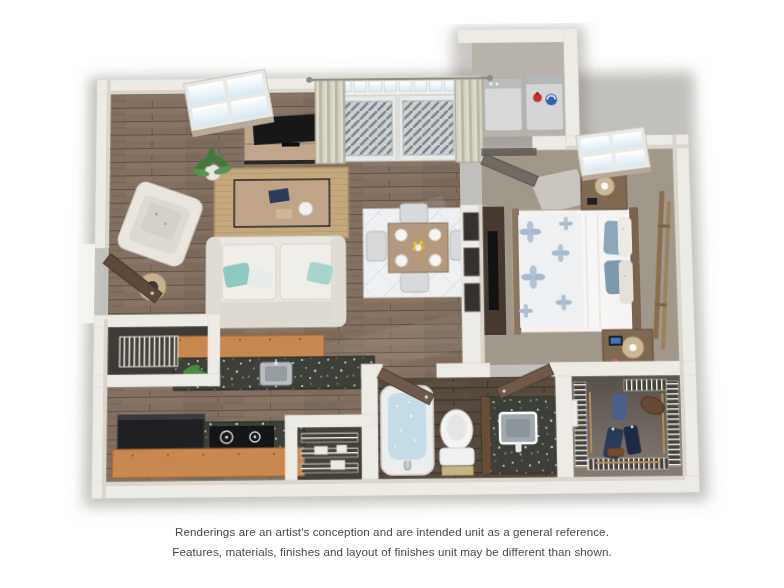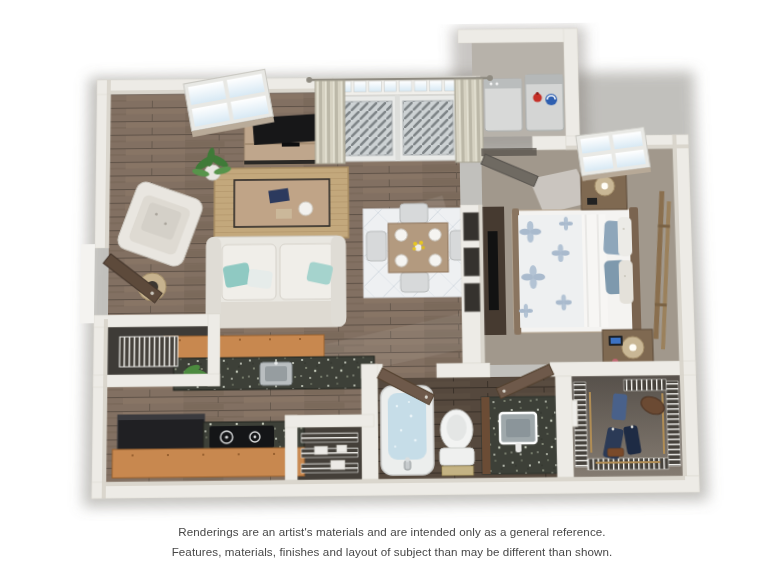--- a/index.html
+++ b/index.html
@@ -484,15 +484,15 @@
 
 <g fill="#35322e" stroke="#57534d" stroke-width="1">
   <rect x="401" y="196" width="15" height="28"></rect>
         <rect x="401" y="232" width="15" height="28"></rect>
         <rect x="401" y="268" width="15" height="28"></rect>
 </g>
 </svg>
 </div>
 
 <div class="disclaimer">
-  <div>Renderings are an artist's materials and are intended only as a general reference.</div>
-  <div>Features, materials, finishes and layout of subject than may be different than shown.</div>
+  <div>Renderings are an artist's conception and are intended unit as a general reference.</div>
+  <div>Features, materials, finishes and layout of finishes unit may be different than shown.</div>
 </div>
 
 </body></html>

